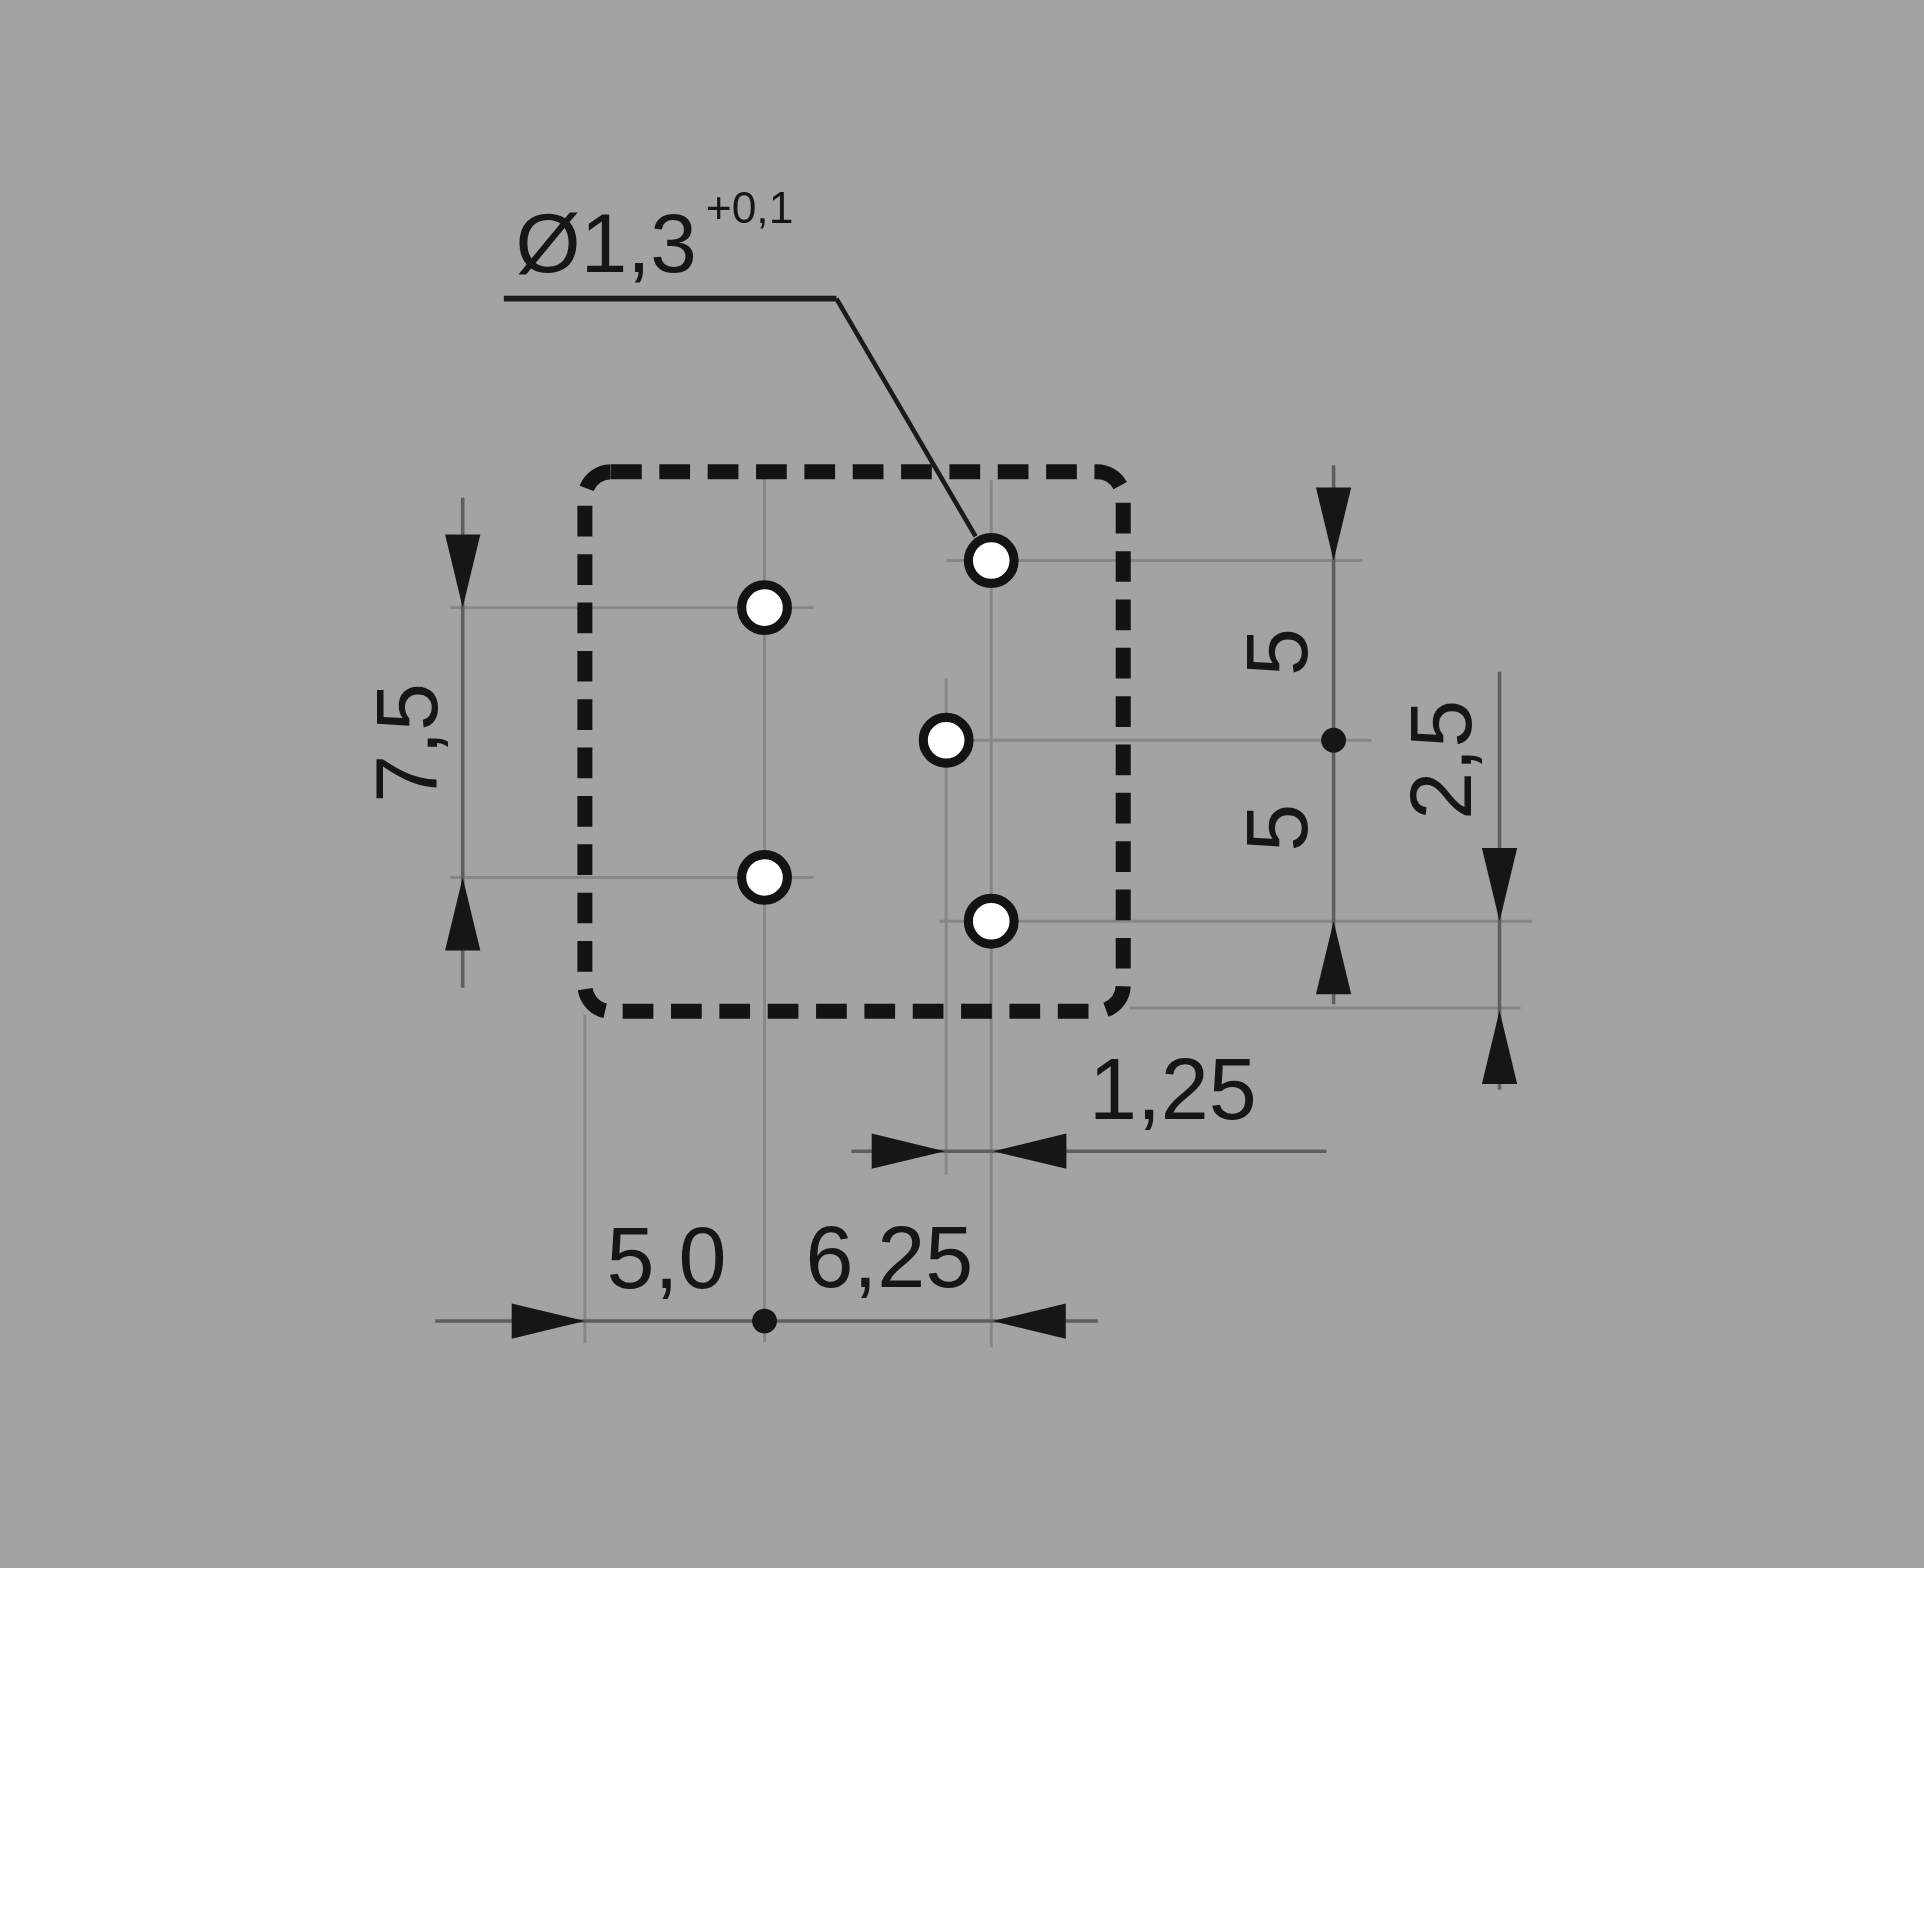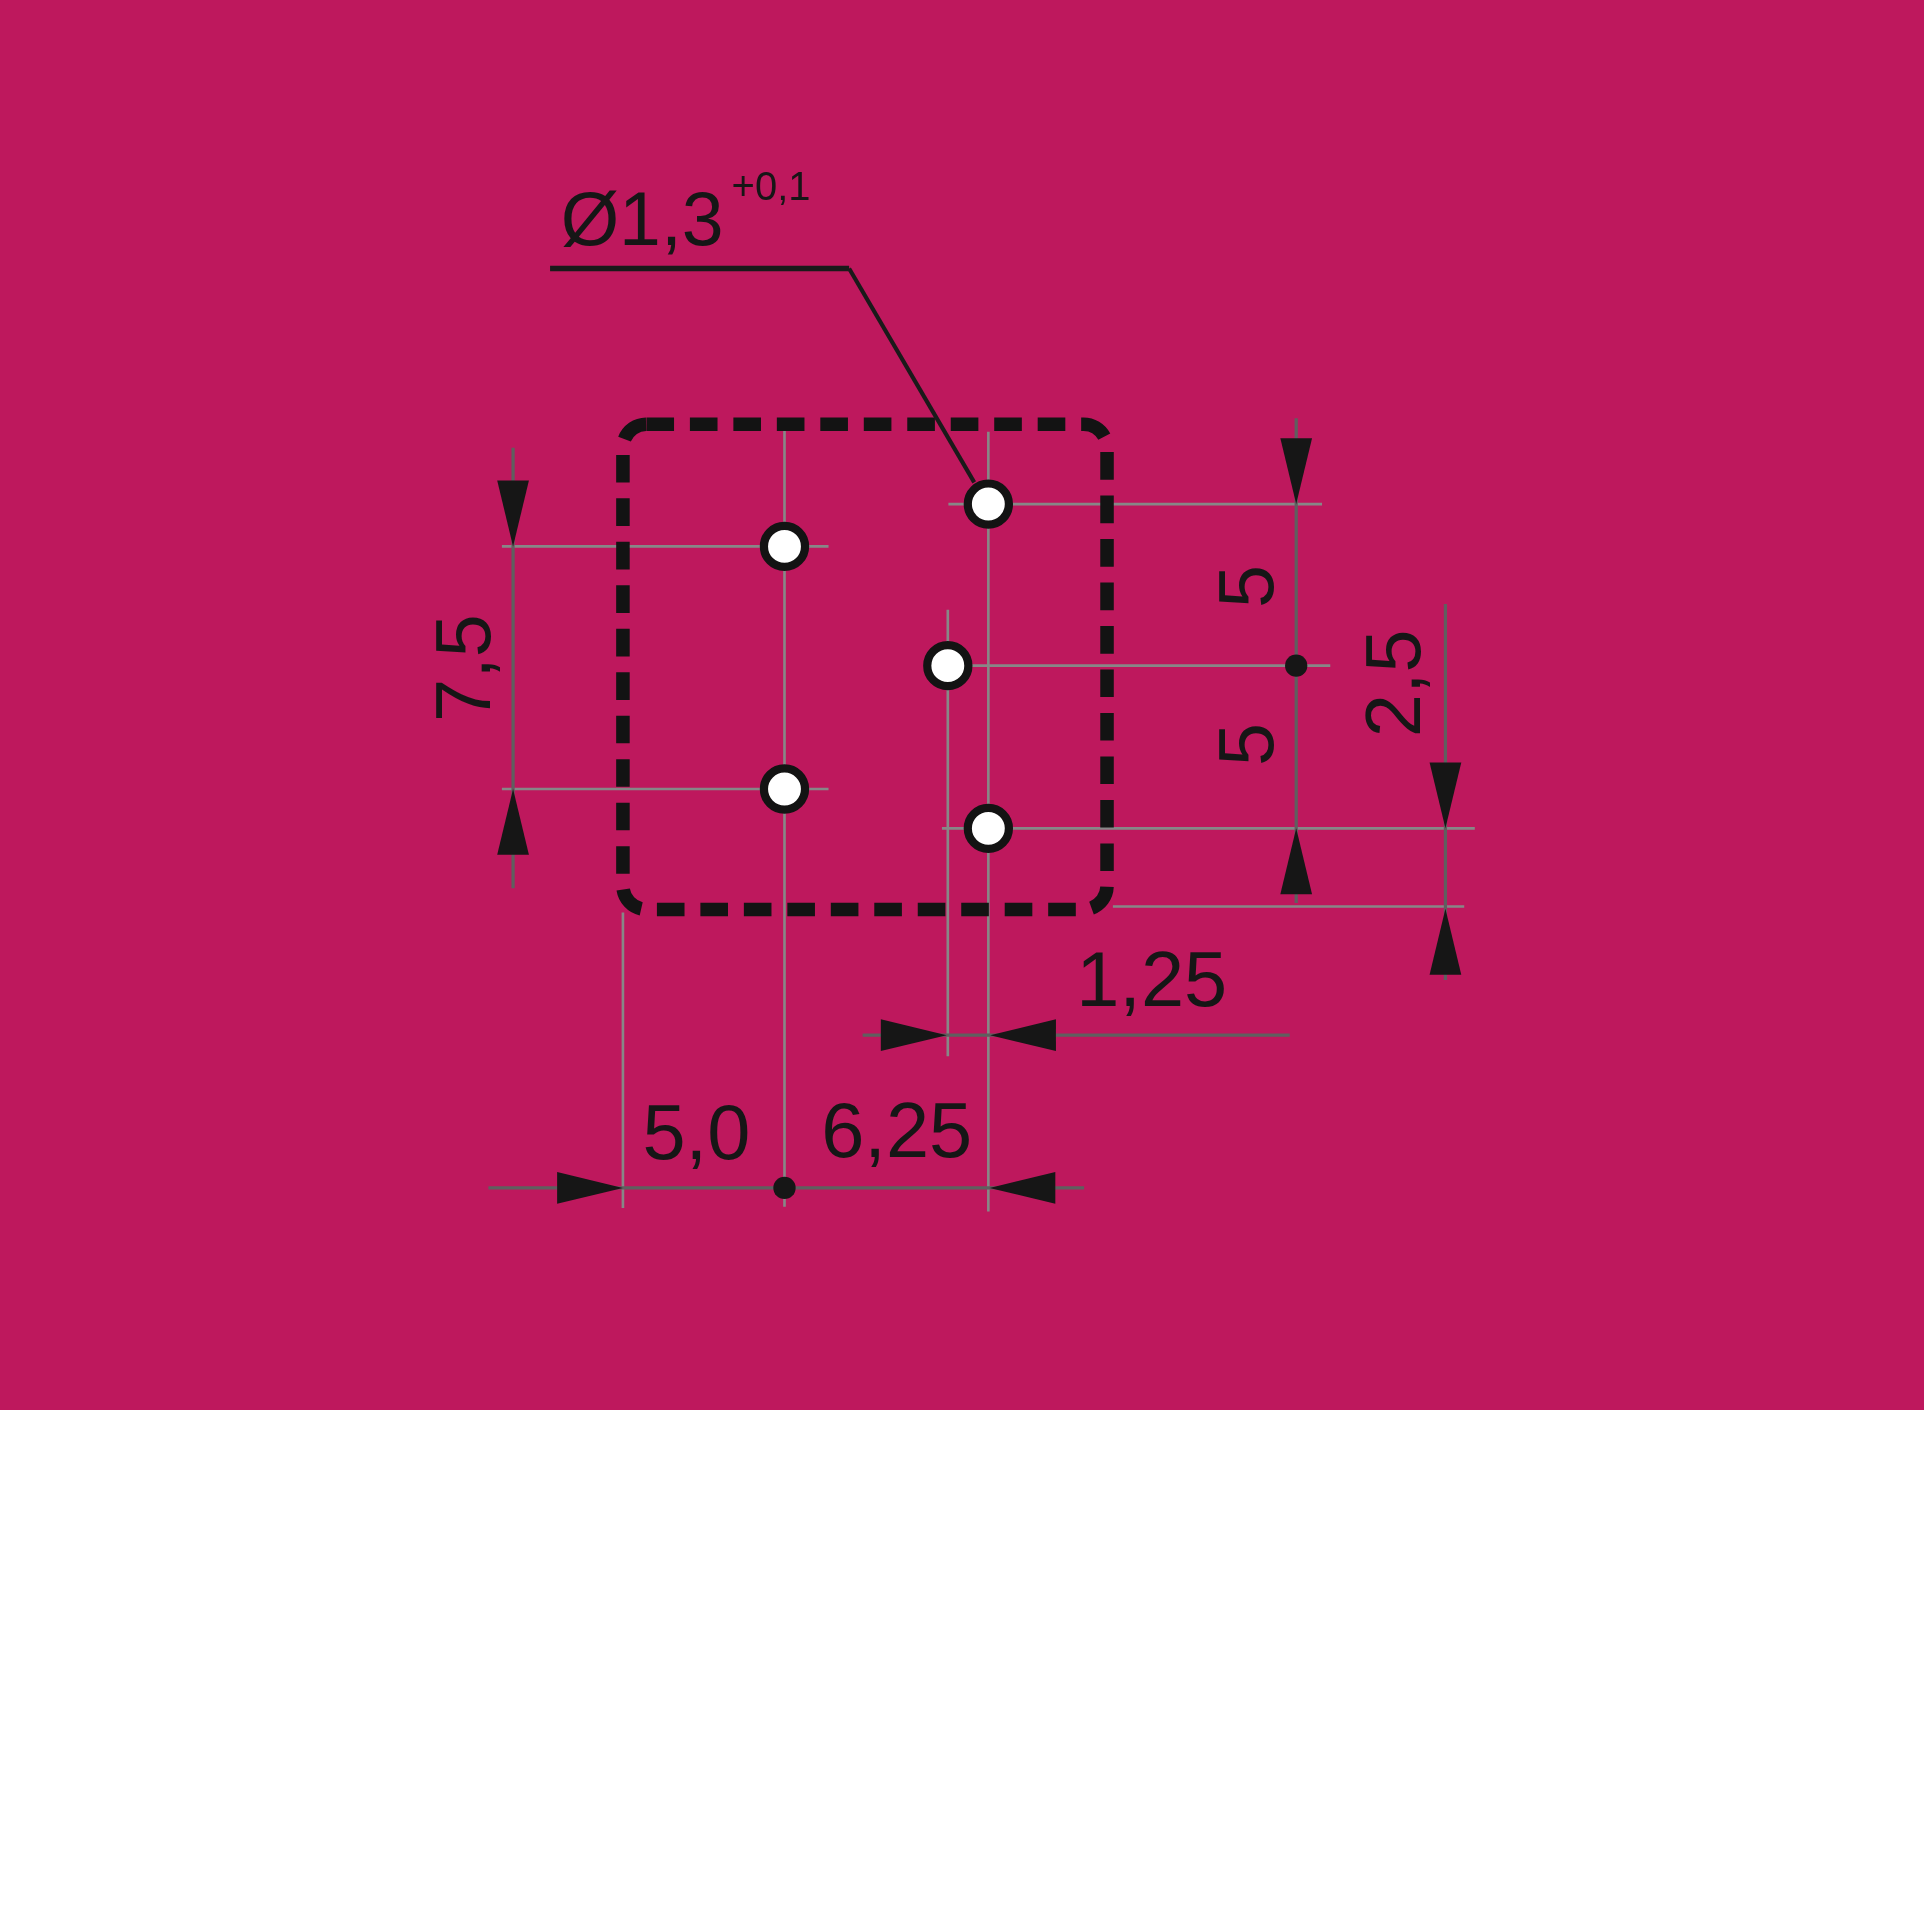--- a/index.html
+++ b/index.html
@@ -1,20 +1,20 @@
 <!DOCTYPE html>
 <html style="font-size:13px"><head>
 <meta charset="utf-8">
 <style>
   html,body{
     margin:0;padding:0;background:#ffffff;
     font-family:"Liberation Sans",sans-serif;
   }
   .canvas{
-    position:relative;width:1925px;height:1410px;background:#be185d;overflow:hidden;text-align:right;
+    position:relative;width:1925px;height:1568px;background:#a3a3a3;overflow:hidden;text-align:right;
   }
   svg{display:block;width:100%;height:100%;}
   .ext{stroke:#878787;stroke-width:4.5;fill:none;stroke-linecap:butt;}
   .dim{stroke:#5f5f5f;stroke-width:5.5;fill:none;stroke-linecap:butt;}
   .ink{fill:#161616;stroke:none;}
   .leader{stroke:#1a1a1a;fill:none;}
   .outline{fill:none;stroke:#131313;stroke-width:23;stroke-dasharray:47 27;}
   .hole{fill:#ffffff;stroke:#131313;stroke-width:14;}
   text{fill:#161616;}
   .t-dim{font-size:132px;}

